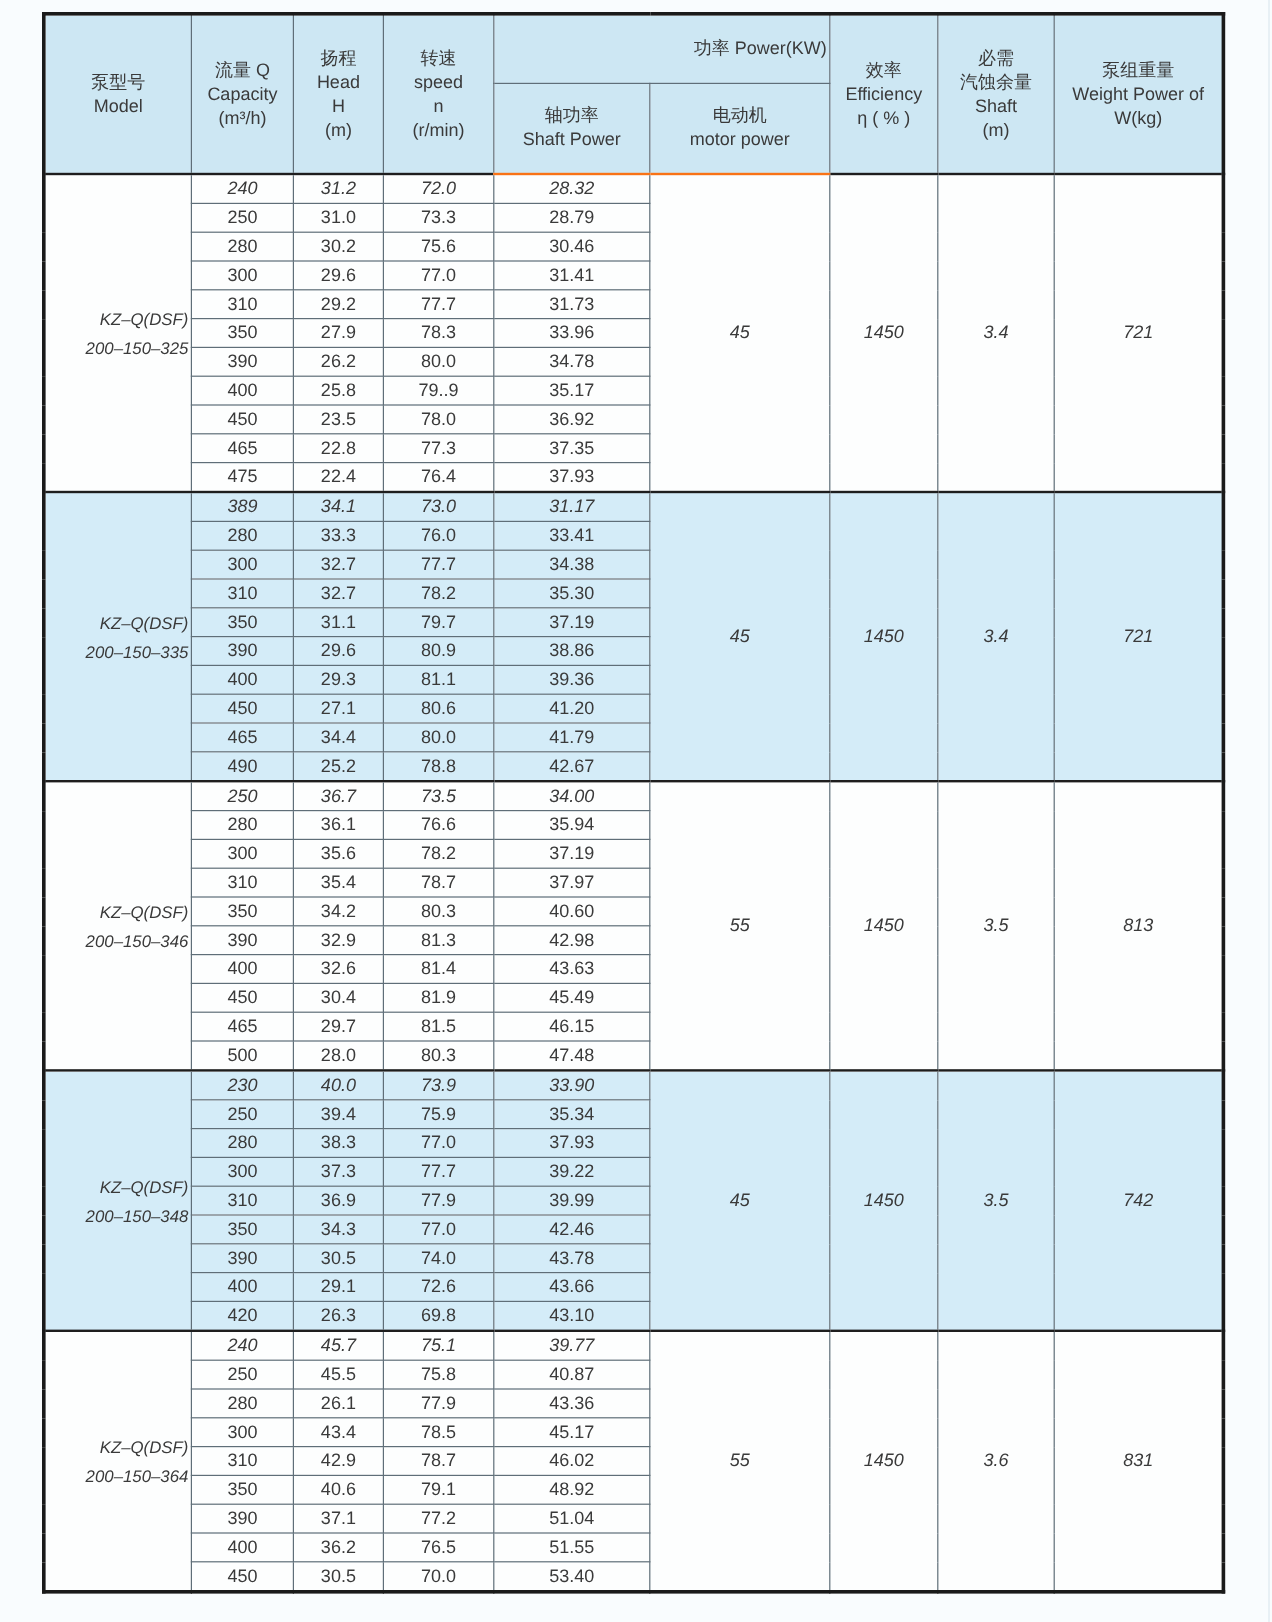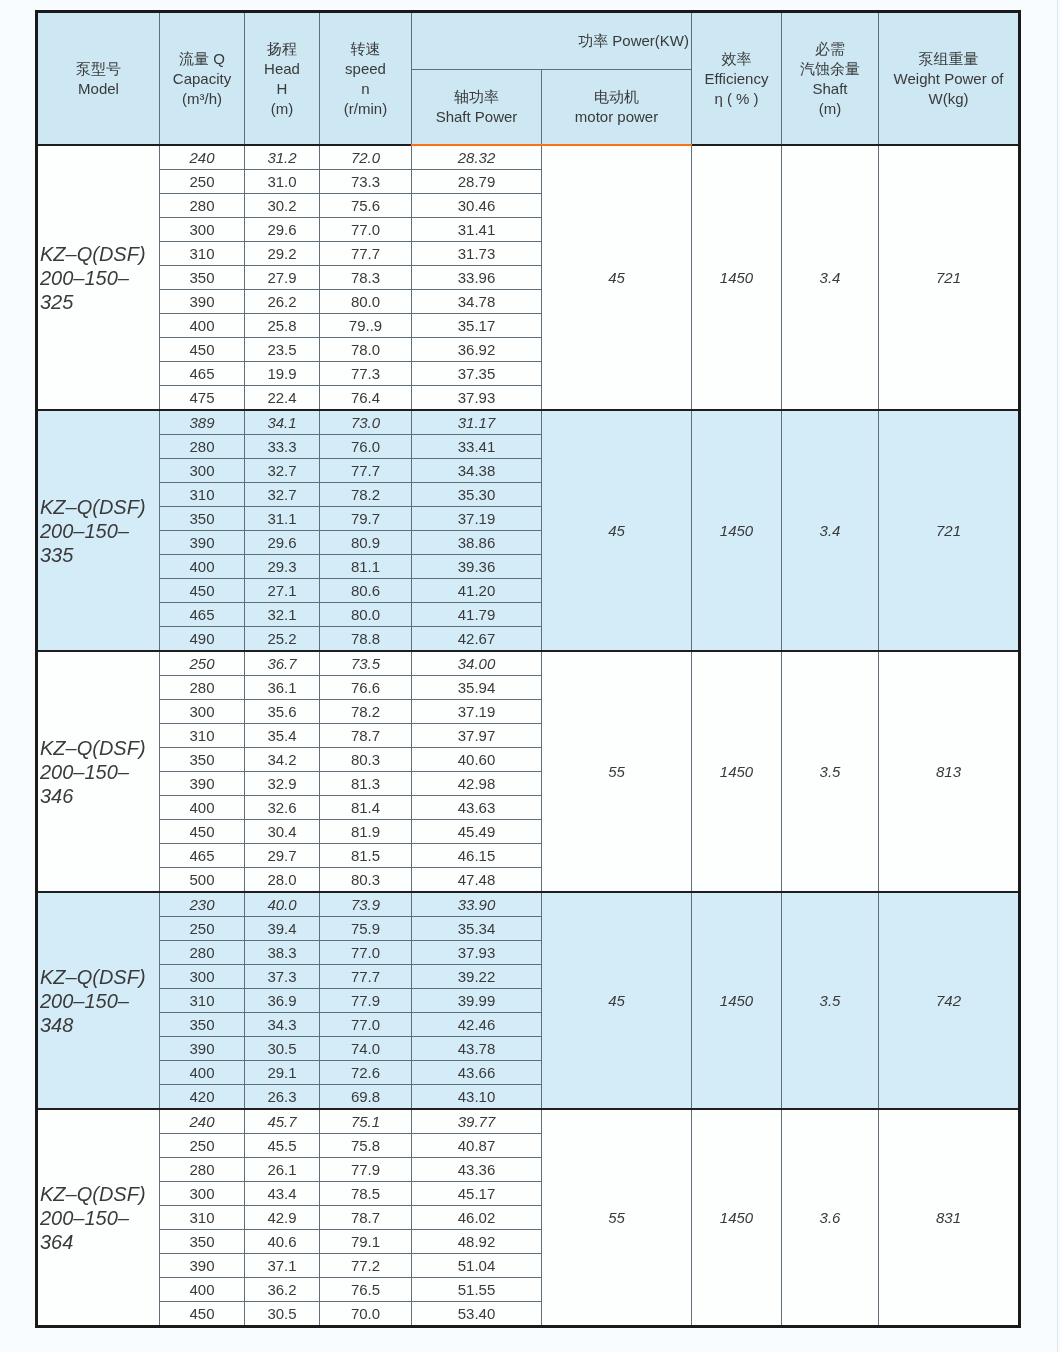--- a/index.html
+++ b/index.html
@@ -52,23 +52,23 @@
   tbody td {
     font-size: 15px;
     height: 23px;
     line-height: 23px;
     padding: 0 3px;
     background: #fdfefe;
   }
   tbody tr.shaded td { background: var(--shaded-bg, #d4ecf8); }
   tbody tr.group-start td { border-top: 2px solid #1e1e1e; font-style: italic; }
   td.model {
-    font-size: 20px;
+    font-size: 14px;
     line-height: 24px;
-    text-align: left;
+    text-align: right;
     padding: 0 2px;
   }
   td.merged { font-size: 15px; }
 </style>
 </head>
 <body>
 
 <div class="page">
   <table class="spec-table">
     <colgroup>
@@ -192,21 +192,21 @@
           <td>35.17</td>
         </tr>
         <tr>
           <td>450</td>
           <td>23.5</td>
           <td>78.0</td>
           <td>36.92</td>
         </tr>
         <tr>
           <td>465</td>
-          <td>19.9</td>
+          <td>22.8</td>
           <td>77.3</td>
           <td>37.35</td>
         </tr>
         <tr>
           <td>475</td>
           <td>22.4</td>
           <td>76.4</td>
           <td>37.93</td>
         </tr>
         <tr class="shaded group-start">
@@ -260,21 +260,21 @@
           <td>39.36</td>
         </tr>
         <tr class="shaded">
           <td>450</td>
           <td>27.1</td>
           <td>80.6</td>
           <td>41.20</td>
         </tr>
         <tr class="shaded">
           <td>465</td>
-          <td>32.1</td>
+          <td>34.4</td>
           <td>80.0</td>
           <td>41.79</td>
         </tr>
         <tr class="shaded">
           <td>490</td>
           <td>25.2</td>
           <td>78.8</td>
           <td>42.67</td>
         </tr>
         <tr class="group-start">

